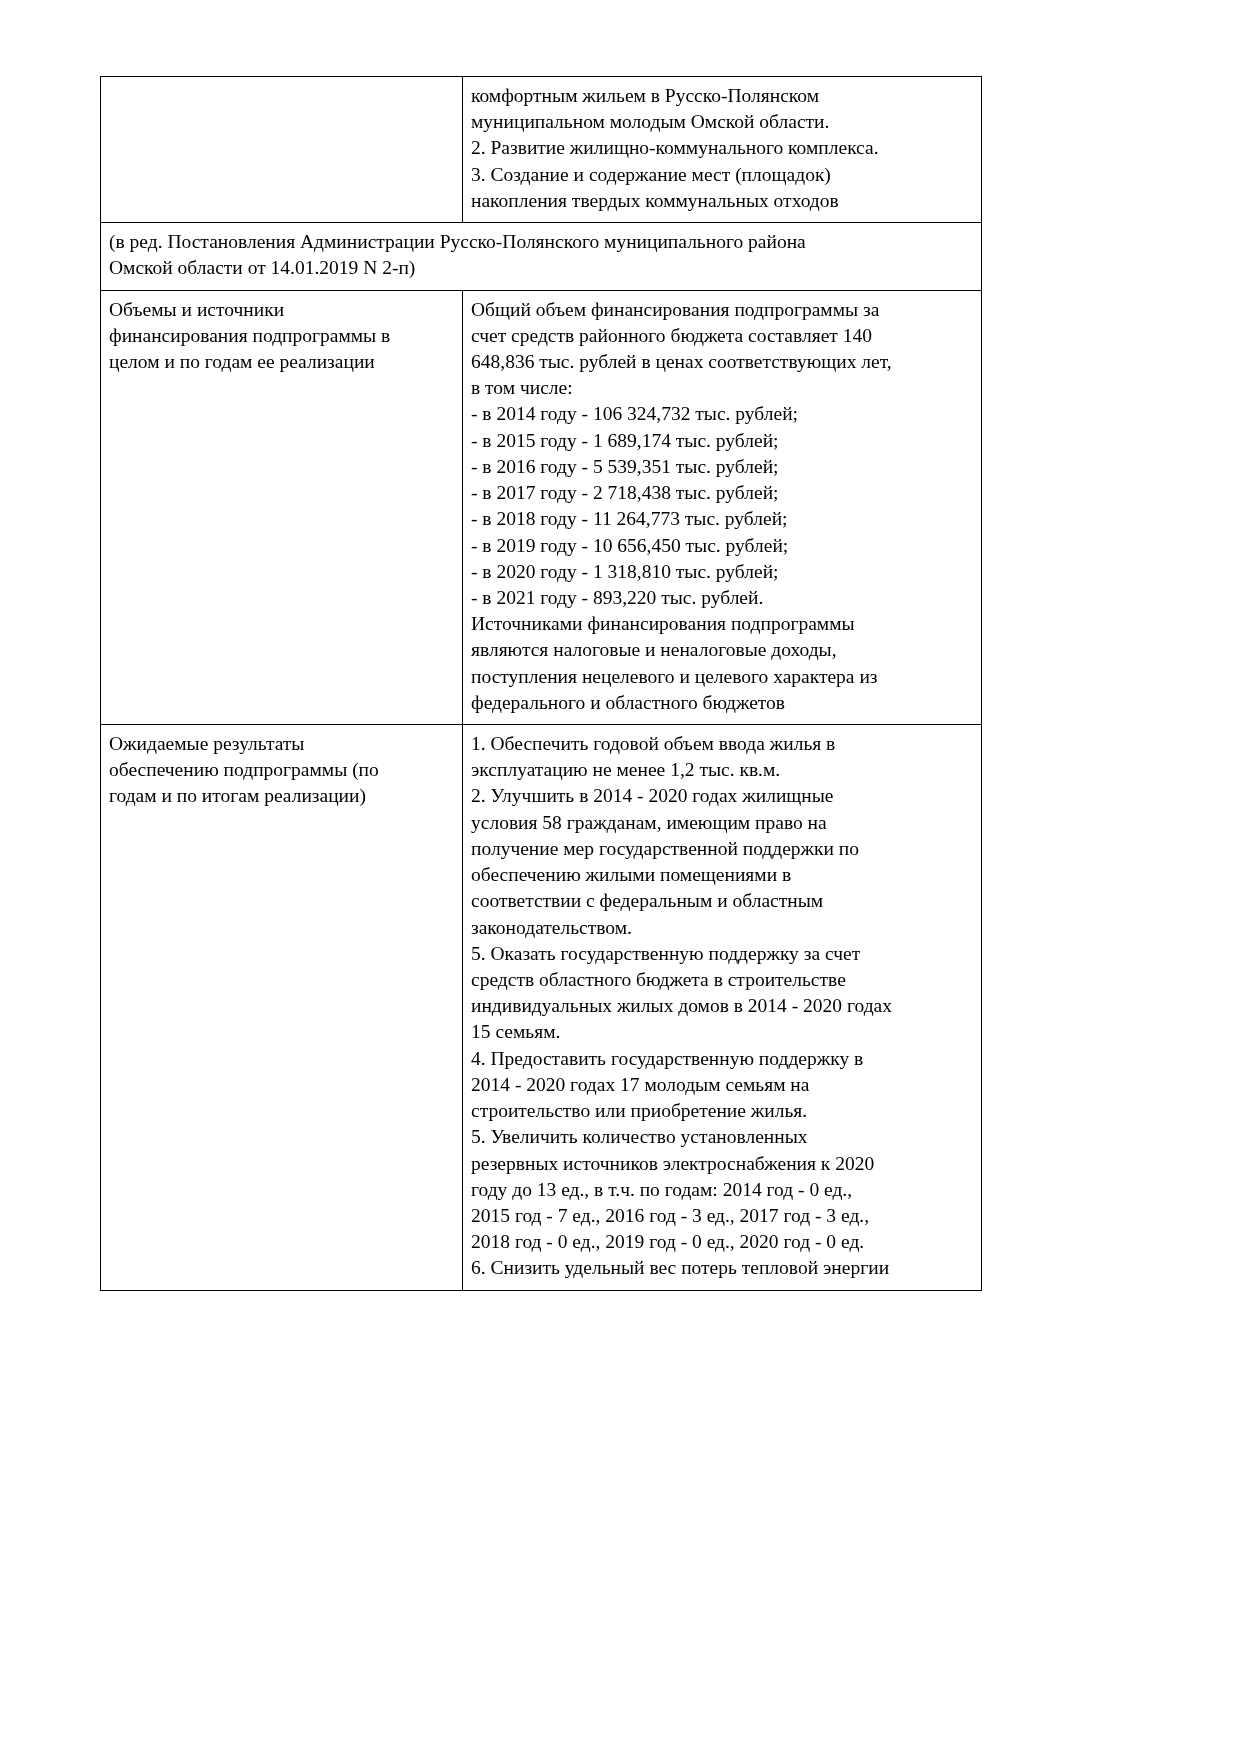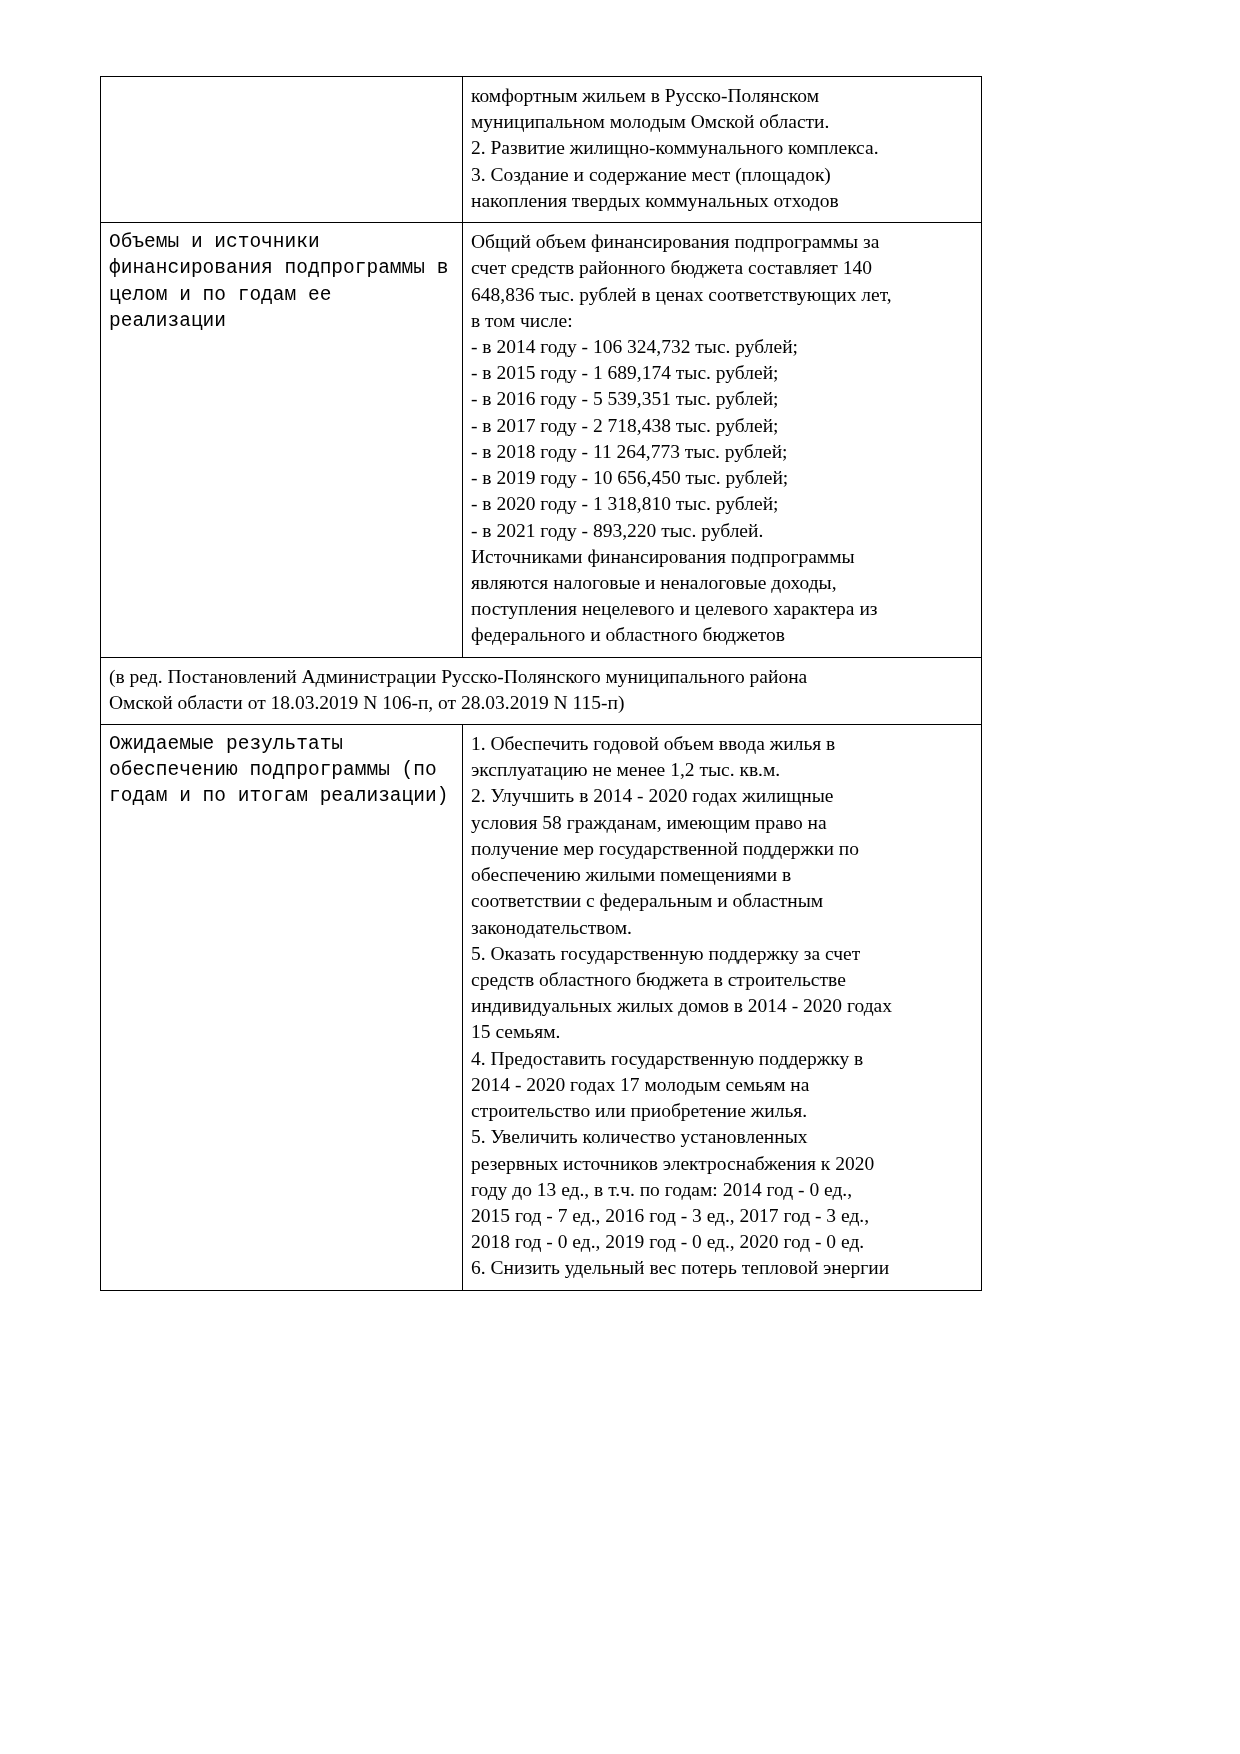--- a/index.html
+++ b/index.html
@@ -29,21 +29,20 @@
   }
   table.doc-table td {
     border: 1px solid #000000;
     vertical-align: top;
     padding: 6px 8px 8px 8px;
     font-size: 19.5px;
     line-height: 1.345;
   }
   td.col-left {
     width: 345px;
-    font-family: Liberation Mono, monospace;
   }
   td.col-right {
     width: 502px;
   }
   td.full-width {
     text-align: justify;
     text-align-last: left;
     padding: 10px 10px 10px 9px;
   }
   .para {
@@ -72,20 +71,28 @@
           <span class="para">
             <span class="line">комфортным жильем в Русско-Полянском</span>
             <span class="line">муниципальном молодым Омской области.</span>
             <span class="line">2. Развитие жилищно-коммунального комплекса.</span>
             <span class="line">3. Создание и содержание мест (площадок)</span>
             <span class="line">накопления твердых коммунальных отходов</span>
           </span>
         </td>
       </tr>
 
+      <tr>
+        <td class="full-width" colspan="2">
+          <span class="para justified">
+            <span class="line justified">(в ред. Постановления Администрации Русско-Полянского муниципального района</span>
+            <span class="line">Омской области от 14.01.2019 N 2-п)</span>
+          </span>
+        </td>
+      </tr>
 
       <tr>
         <td class="col-left">
           <span class="para">
             <span class="line">Объемы и источники</span>
             <span class="line">финансирования подпрограммы в</span>
             <span class="line">целом и по годам ее реализации</span>
           </span>
         </td>
         <td class="col-right">
@@ -103,28 +110,20 @@
             <span class="line">- в 2020 году - 1 318,810 тыс. рублей;</span>
             <span class="line">- в 2021 году - 893,220 тыс. рублей.</span>
             <span class="line">Источниками финансирования подпрограммы</span>
             <span class="line">являются налоговые и неналоговые доходы,</span>
             <span class="line">поступления нецелевого и целевого характера из</span>
             <span class="line">федерального и областного бюджетов</span>
           </span>
         </td>
       </tr>
 
-      <tr>
-        <td class="full-width" colspan="2">
-          <span class="para justified">
-            <span class="line justified">(в ред. Постановлений Администрации Русско-Полянского муниципального района</span>
-            <span class="line">Омской области от 18.03.2019 N 106-п, от 28.03.2019 N 115-п)</span>
-          </span>
-        </td>
-      </tr>
 
       <tr>
         <td class="col-left">
           <span class="para">
             <span class="line">Ожидаемые результаты</span>
             <span class="line">обеспечению подпрограммы (по</span>
             <span class="line">годам и по итогам реализации)</span>
           </span>
         </td>
         <td class="col-right">

